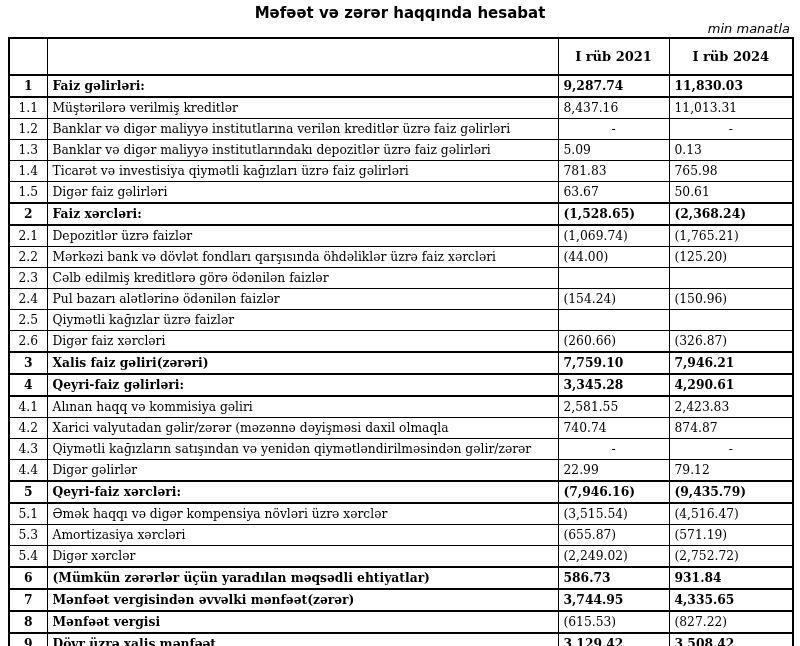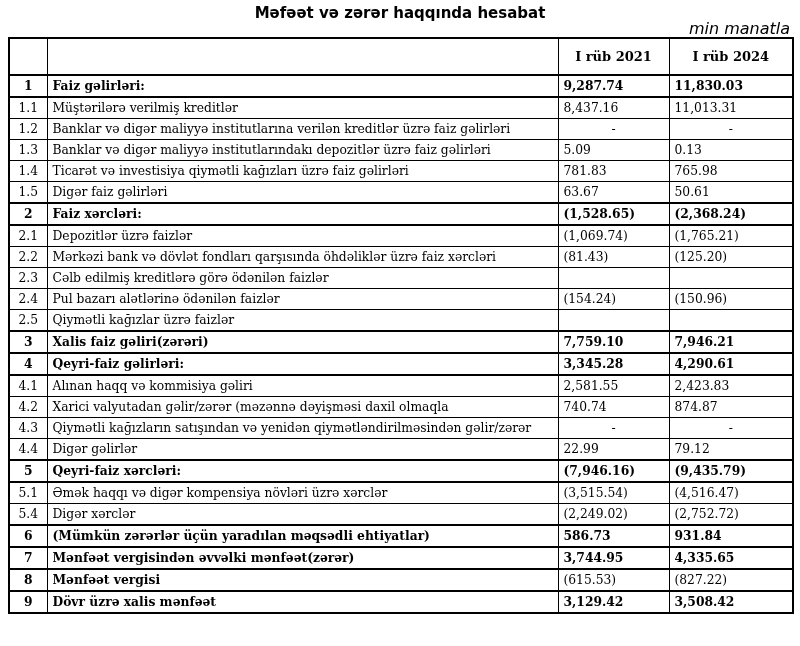--- a/index.html
+++ b/index.html
@@ -16,21 +16,21 @@
     font-family: "DejaVu Sans", "Liberation Sans", sans-serif;
     font-weight: bold;
     font-size: 15px;
     padding-top: 4px;
     line-height: 18px;
   }
   .unit-note {
     text-align: right;
     font-family: "DejaVu Sans", "Liberation Sans", sans-serif;
     font-style: italic;
-    font-size: 16px;
+    font-size: 13px;
     margin: 0 10px 1px 7px;
     line-height: 14px;
   }
   table.pl-table {
     border-collapse: collapse;
     margin: 0 8px;
     width: 784px;
     table-layout: fixed;
     border: 2px solid #000;
   }
@@ -128,41 +128,47 @@
   </tr>
       <tr>
     <td class="no">2.1</td>
     <td class="label">Depozitlər üzrə faizlər</td>
     <td class="val">(1,069.74)</td>
     <td class="val">(1,765.21)</td>
   </tr>
       <tr>
     <td class="no">2.2</td>
     <td class="label">Mərkəzi bank və dövlət fondları qarşısında öhdəliklər üzrə faiz xərcləri</td>
-    <td class="val">(81.43)</td>
+    <td class="val">(44.00)</td>
     <td class="val">(125.20)</td>
   </tr>
       <tr>
     <td class="no">2.3</td>
     <td class="label">Cəlb edilmiş kreditlərə görə ödənilən faizlər</td>
     <td class="val"></td>
     <td class="val"></td>
   </tr>
       <tr>
     <td class="no">2.4</td>
     <td class="label">Pul bazarı alətlərinə ödənilən faizlər</td>
     <td class="val">(154.24)</td>
     <td class="val">(150.96)</td>
   </tr>
       <tr>
     <td class="no">2.5</td>
     <td class="label">Qiymətli kağızlar üzrə faizlər</td>
     <td class="val"></td>
     <td class="val"></td>
   </tr>
+      <tr>
+    <td class="no">2.6</td>
+    <td class="label">Digər faiz xərcləri</td>
+    <td class="val">(260.66)</td>
+    <td class="val">(326.87)</td>
+  </tr>
       <tr class="section vbold">
     <td class="no">3</td>
     <td class="label">Xalis faiz gəliri(zərəri)</td>
     <td class="val">7,759.10</td>
     <td class="val">7,946.21</td>
   </tr>
       <tr class="section vbold">
     <td class="no">4</td>
     <td class="label">Qeyri-faiz gəlirləri:</td>
     <td class="val">3,345.28</td>
@@ -196,20 +202,26 @@
     <td class="no">5</td>
     <td class="label">Qeyri-faiz xərcləri:</td>
     <td class="val">(7,946.16)</td>
     <td class="val">(9,435.79)</td>
   </tr>
       <tr>
     <td class="no">5.1</td>
     <td class="label">Əmək haqqı və digər kompensiya növləri üzrə xərclər</td>
     <td class="val">(3,515.54)</td>
     <td class="val">(4,516.47)</td>
+  </tr>
+      <tr>
+    <td class="no">5.3</td>
+    <td class="label">Amortizasiya xərcləri</td>
+    <td class="val">(655.87)</td>
+    <td class="val">(571.19)</td>
   </tr>
       <tr>
     <td class="no">5.4</td>
     <td class="label">Digər xərclər</td>
     <td class="val">(2,249.02)</td>
     <td class="val">(2,752.72)</td>
   </tr>
       <tr class="section vbold">
     <td class="no">6</td>
     <td class="label">(Mümkün zərərlər üçün yaradılan məqsədli ehtiyatlar)</td>

